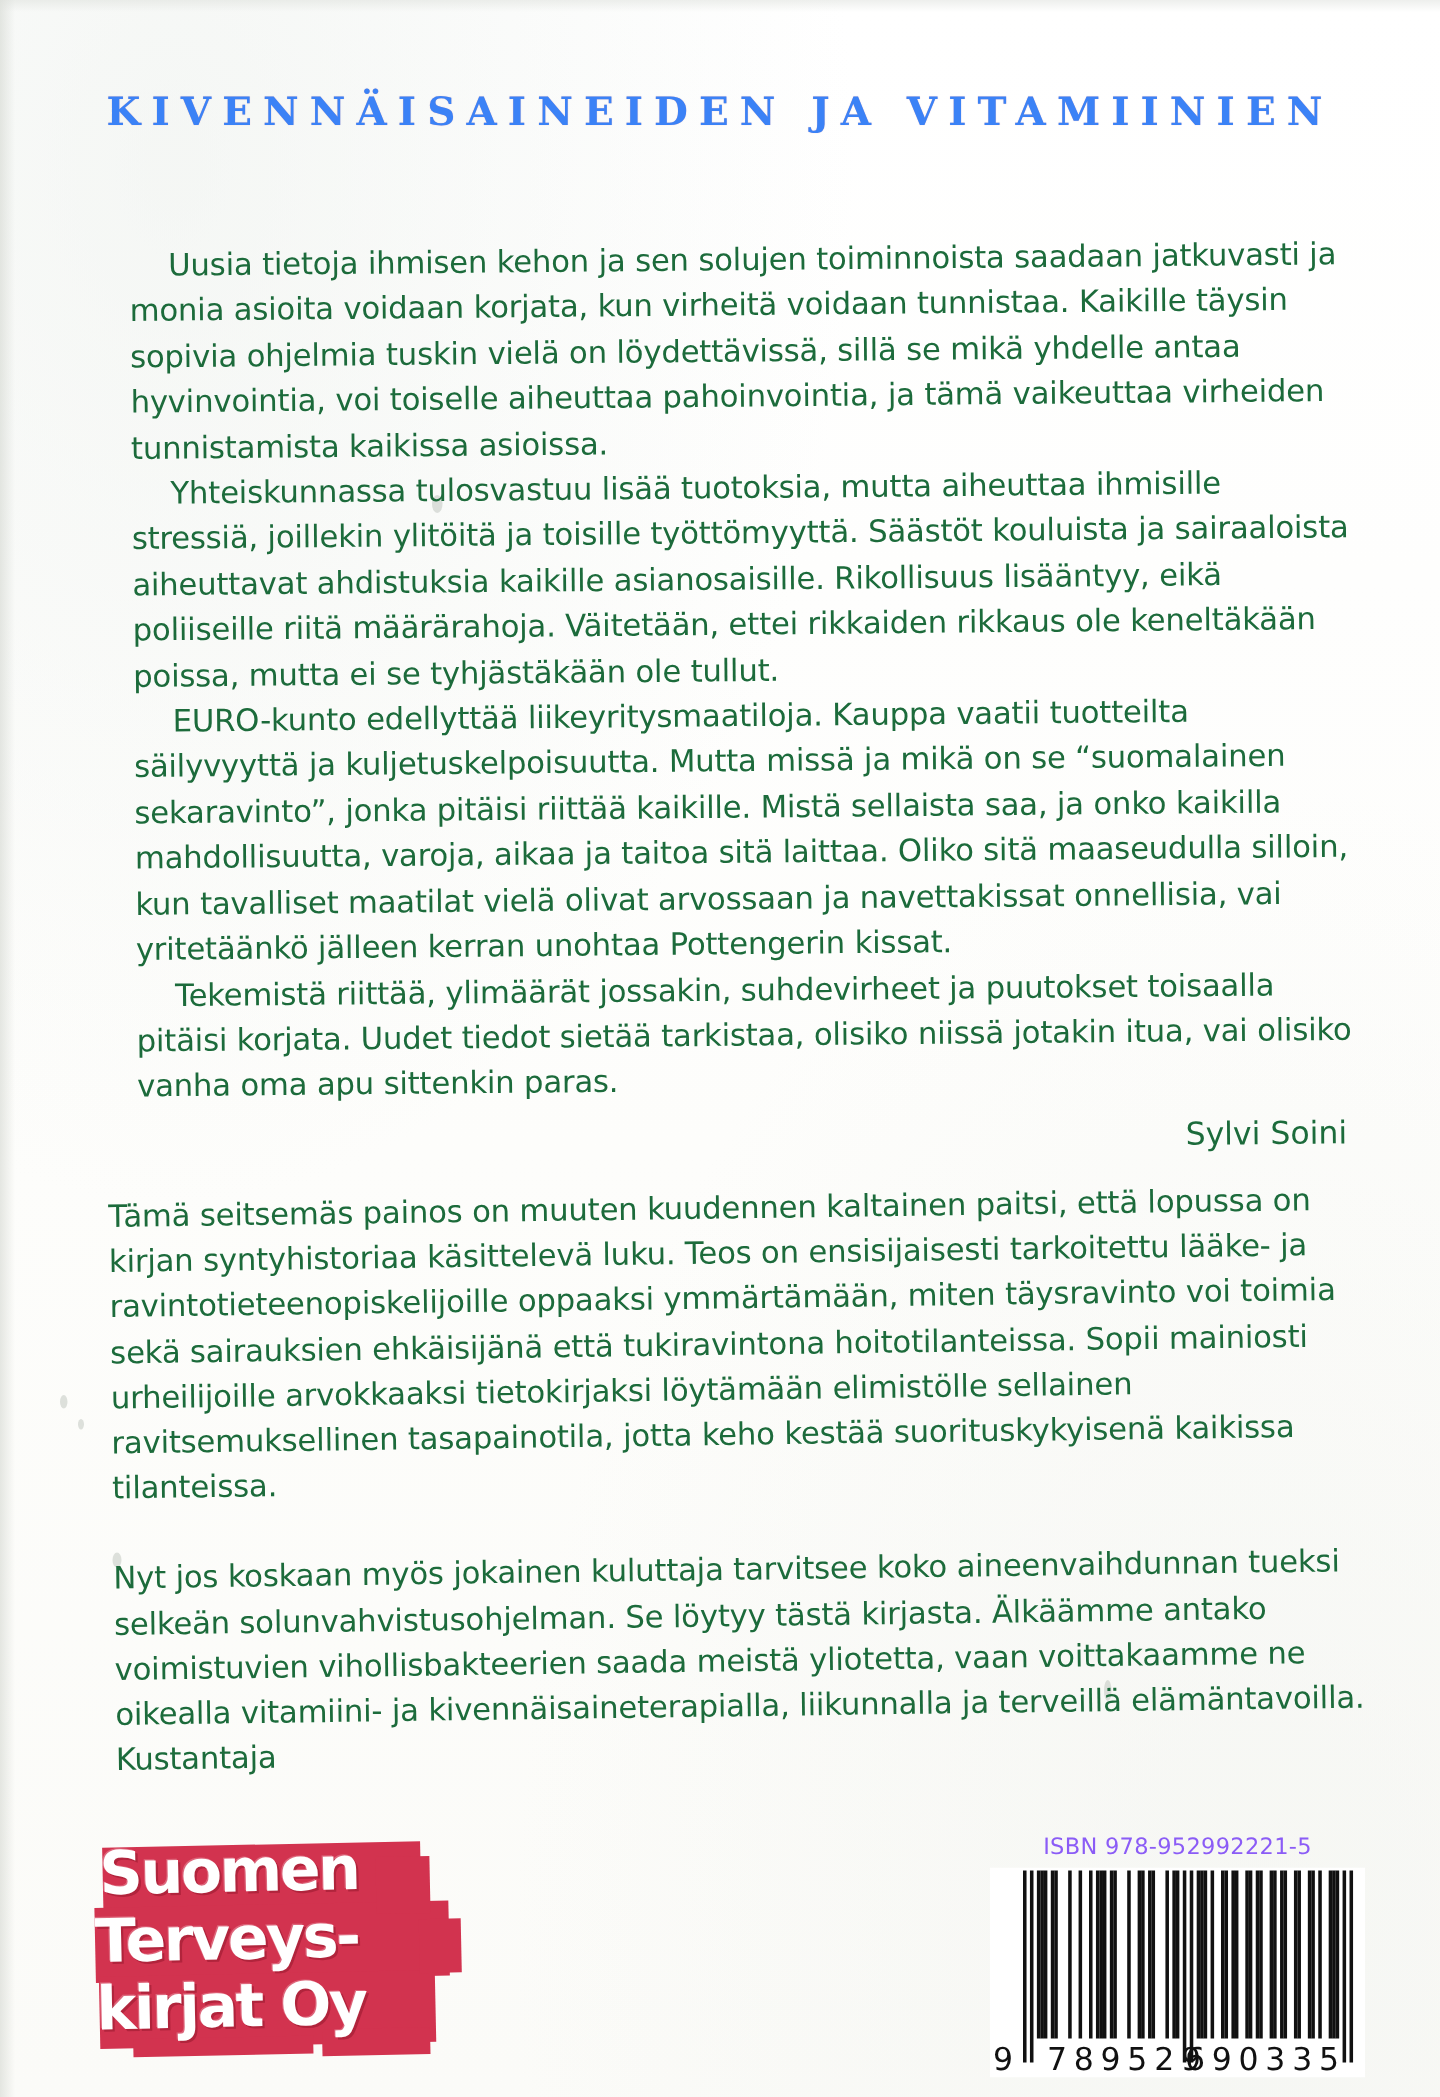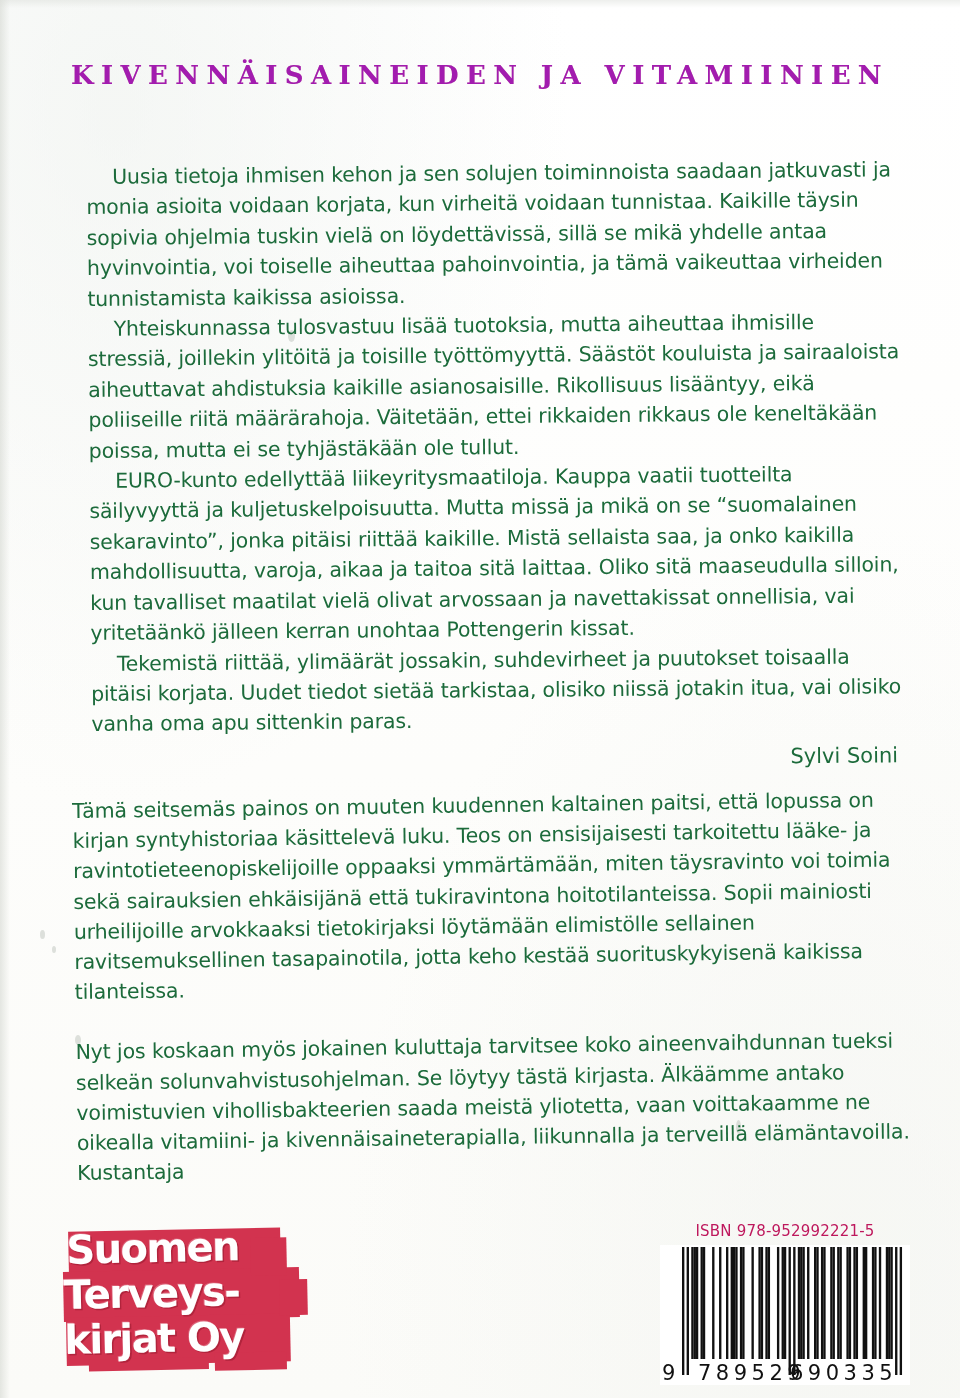--- a/index.html
+++ b/index.html
@@ -44,21 +44,21 @@
   
   .title-block {
     position: absolute;
     left: 0;
     right: 0;
     top: 52px;
     text-align: center;
   }
   .title-line {
     font-family: "DejaVu Serif", serif;
-    color: #a21caf;
+    color: #3b82f6;
     font-weight: 700;
     font-size: 26px;
     letter-spacing: 7.5px;
     line-height: 46px;
     white-space: nowrap;
     text-shadow: 0 0 0.6px rgba(182,58,92,0.4);
   }
   .title-line.l1 { font-size: 26px; letter-spacing: 7.4px; }
   .title-line.l2 { font-size: 26px; letter-spacing: 7.4px; }
 
@@ -154,21 +154,21 @@
   
   .isbn-area {
     position: absolute;
     left: 660px;
     top: 1222px;
     width: 250px;
   }
   .isbn-text {
     font-family: "DejaVu Sans", sans-serif;
     font-size: 15px;
-    color: #be185d;
+    color: #8b5cf6;
     letter-spacing: 0.2px;
     text-align: center;
     margin-bottom: 5px;
     white-space: nowrap;
   }
   .barcode-wrap {
     position: relative;
     width: 250px;
     height: 140px;
   }

